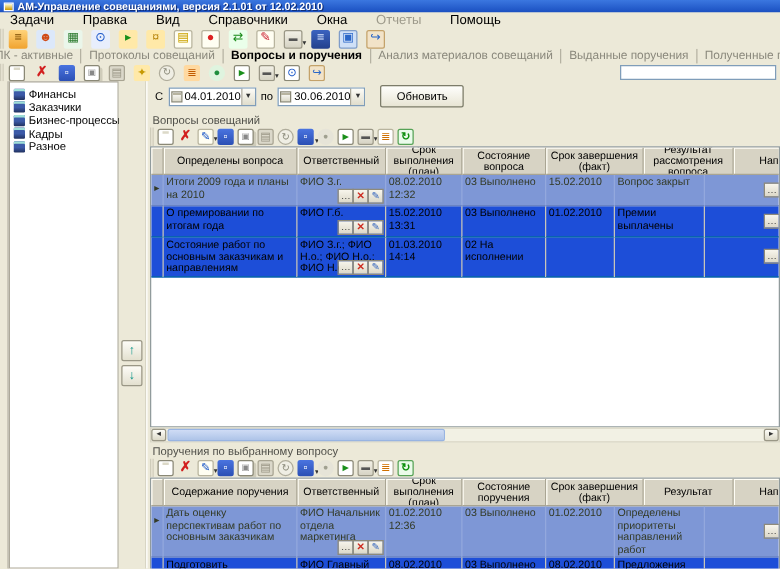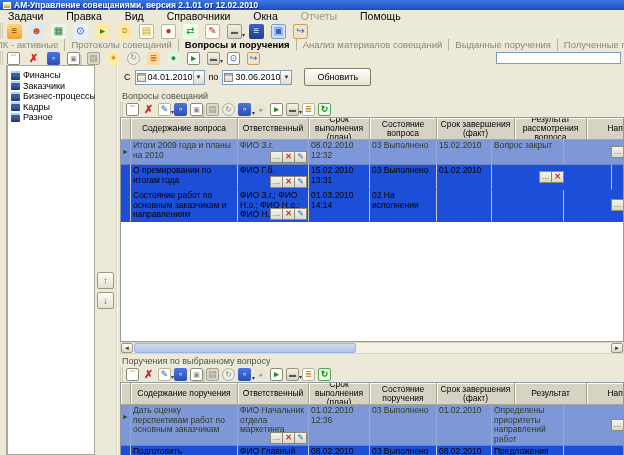--- a/index.html
+++ b/index.html
@@ -263,21 +263,21 @@
         <span class="tbi ic-circle"></span>
         <span class="tbi ic-export"></span>
         <span class="tbi ic-print"></span>
         <span class="tbi ic-tree"></span>
         <span class="tbi ic-refresh"></span>
       </div>
 
     <div id="tbl1" class="tblwrap">
       <div class="thead">
           <div class="th"></div>
-          <div class="th">Содержание вопроса</div>
+          <div class="th">Определены вопроса</div>
           <div class="th">Ответственный</div>
           <div class="th">Срок выполнения
 (план)</div>
           <div class="th">Состояние вопроса</div>
           <div class="th">Срок завершения
 (факт)</div>
           <div class="th">Результат
 рассмотрения вопроса</div>
           <div class="th">Направление работ</div>
         </div>
@@ -314,20 +314,21 @@
       <div class="tc c-resp"><span>ФИО Г.б.</span>
         <span class="cellbtns">
           <span class="cb cb-dots"></span>
           <span class="cb cb-x"></span>
           <span class="cb cb-edit"></span>
         </span>
       </div>
       <div class="tc c-plan">15.02.2010 13:31</div>
       <div class="tc c-state">03 Выполнено</div>
       <div class="tc c-fact">01.02.2010</div>
+      <div class="tc c-result">Премии выплачены</div>
       <div class="tc c-dir">
         <span class="cellbtns">
           <span class="cb cb-dots"></span>
           <span class="cb cb-x"></span>
 
         </span>
       </div>
     </div>
           <div class="trow">
       <div class="tc c-ind">

